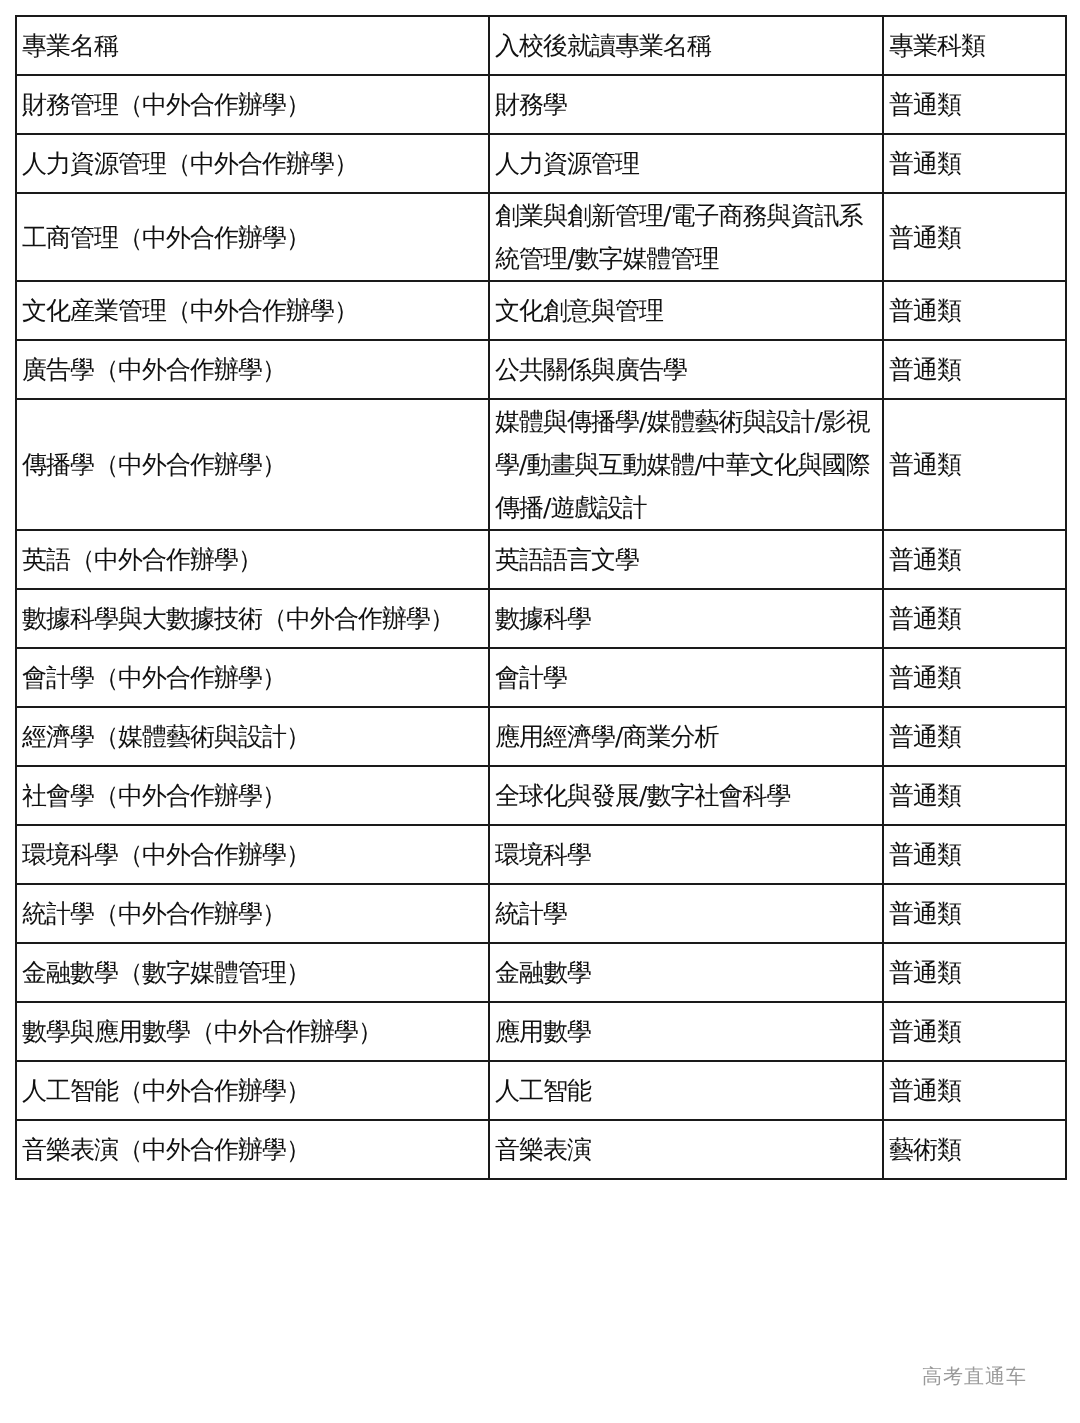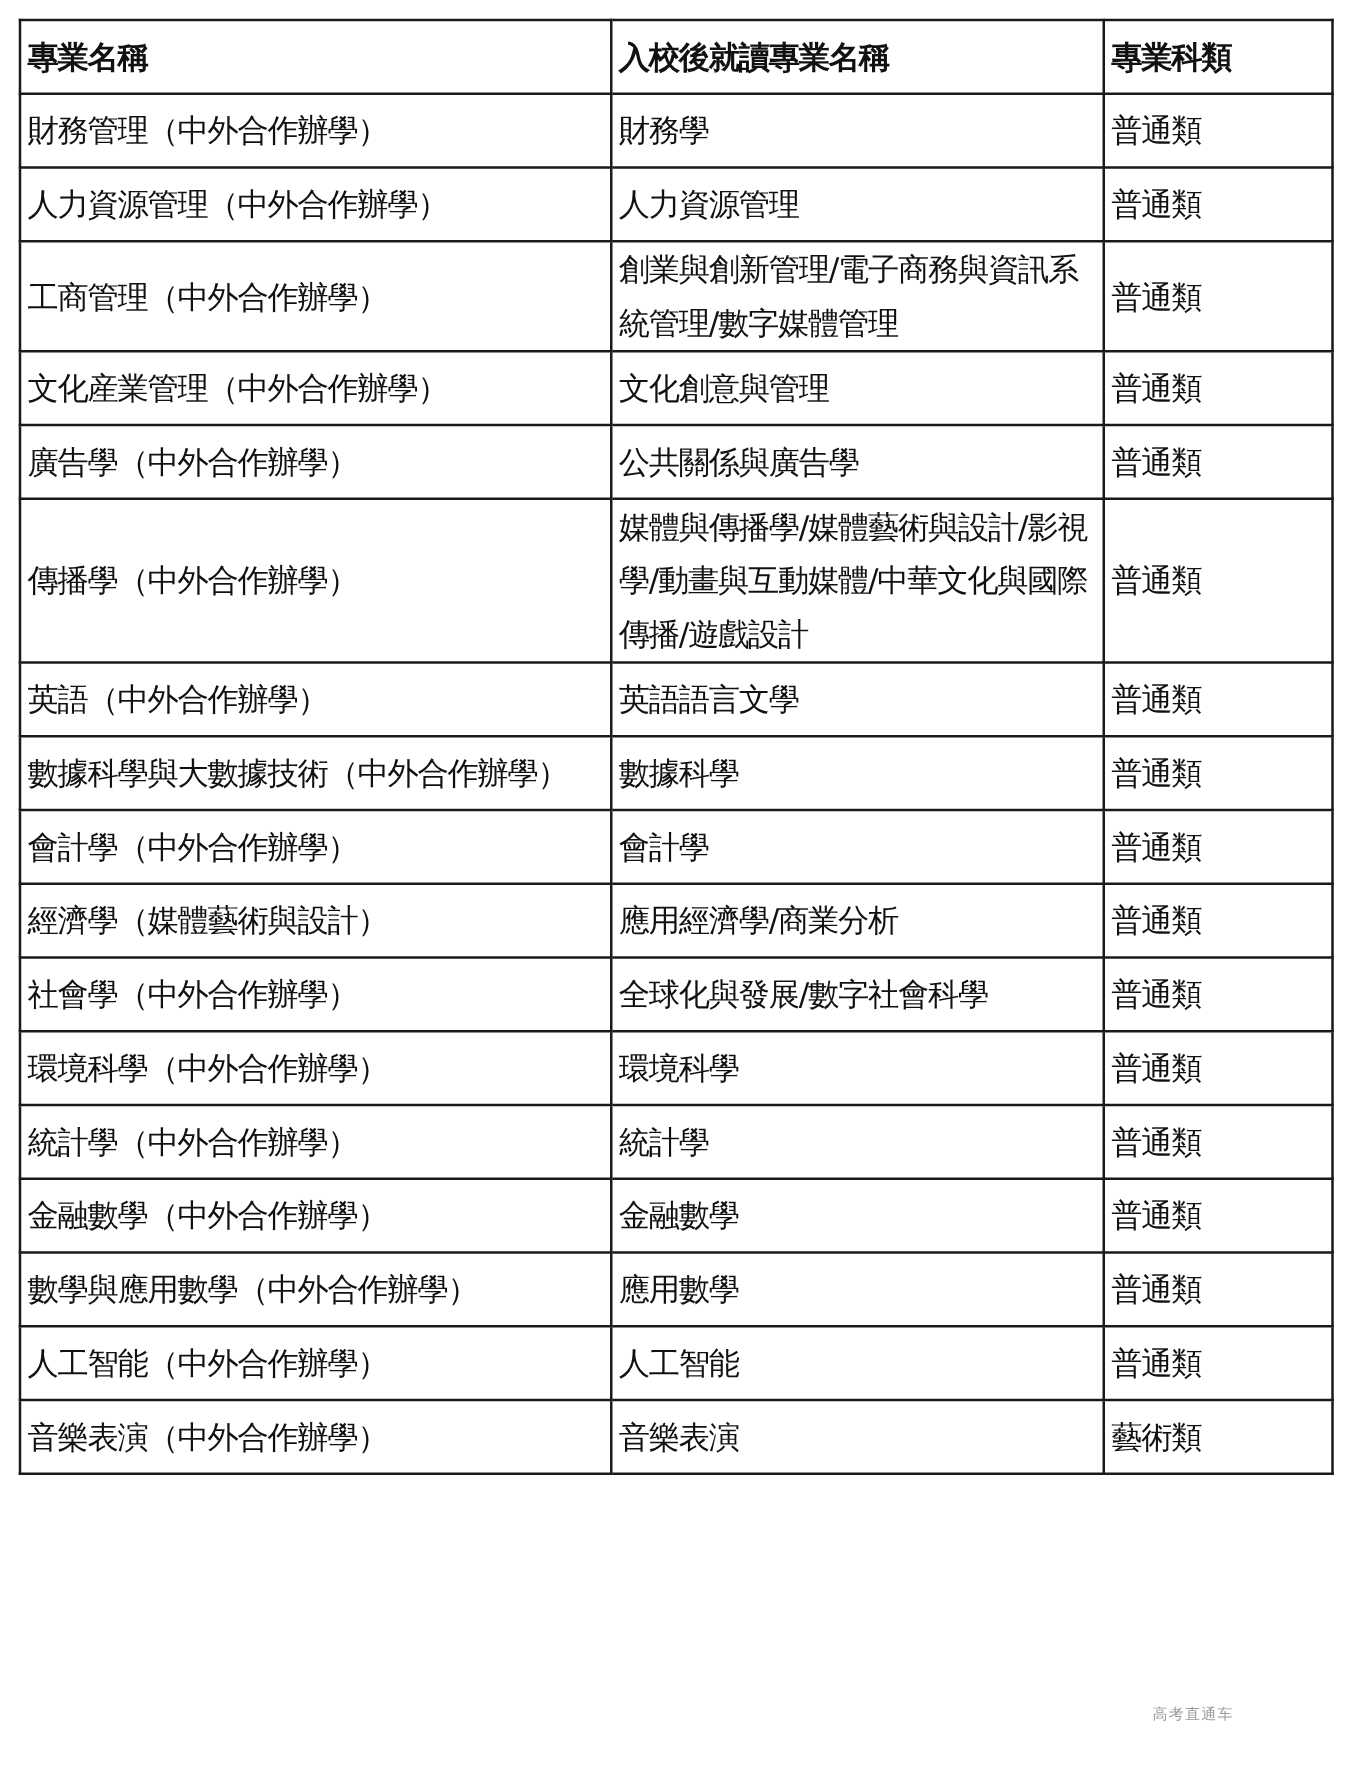--- a/index.html
+++ b/index.html
@@ -27,35 +27,35 @@
     .doc-table td {
       border: 2px solid #1a1a1a;
       padding: 0 5px;
       font-size: 25px;
       line-height: 43px;
       text-align: left;
       vertical-align: middle;
       letter-spacing: -1px;
     }
     .doc-table th {
-      font-weight: bold;
+      font-weight: normal;
       height: 57px;
     }
     .doc-table td {
       height: 57px;
       font-weight: normal;
     }
     .col-1 { width: 473px; }
     .col-2 { width: 394px; }
     .col-3 { width: 183px; }
     .watermark {
       position: absolute;
       left: 922px;
       top: 1363px;
-      font-size: 12px;
+      font-size: 20px;
       color: rgba(120,120,120,0.75);
       letter-spacing: 1px;
       pointer-events: none;
     }
   </style>
 </head>
 <body>
 
 <table class="doc-table">
   <colgroup>
@@ -130,21 +130,21 @@
       <td>環境科學（中外合作辦學）</td>
       <td>環境科學</td>
       <td>普通類</td>
     </tr>
     <tr>
       <td>統計學（中外合作辦學）</td>
       <td>統計學</td>
       <td>普通類</td>
     </tr>
     <tr>
-      <td>金融數學（中外合作辦學）</td>
+      <td>金融數學（數字媒體管理）</td>
       <td>金融數學</td>
       <td>普通類</td>
     </tr>
     <tr>
       <td>數學與應用數學（中外合作辦學）</td>
       <td>應用數學</td>
       <td>普通類</td>
     </tr>
     <tr>
       <td>人工智能（中外合作辦學）</td>

